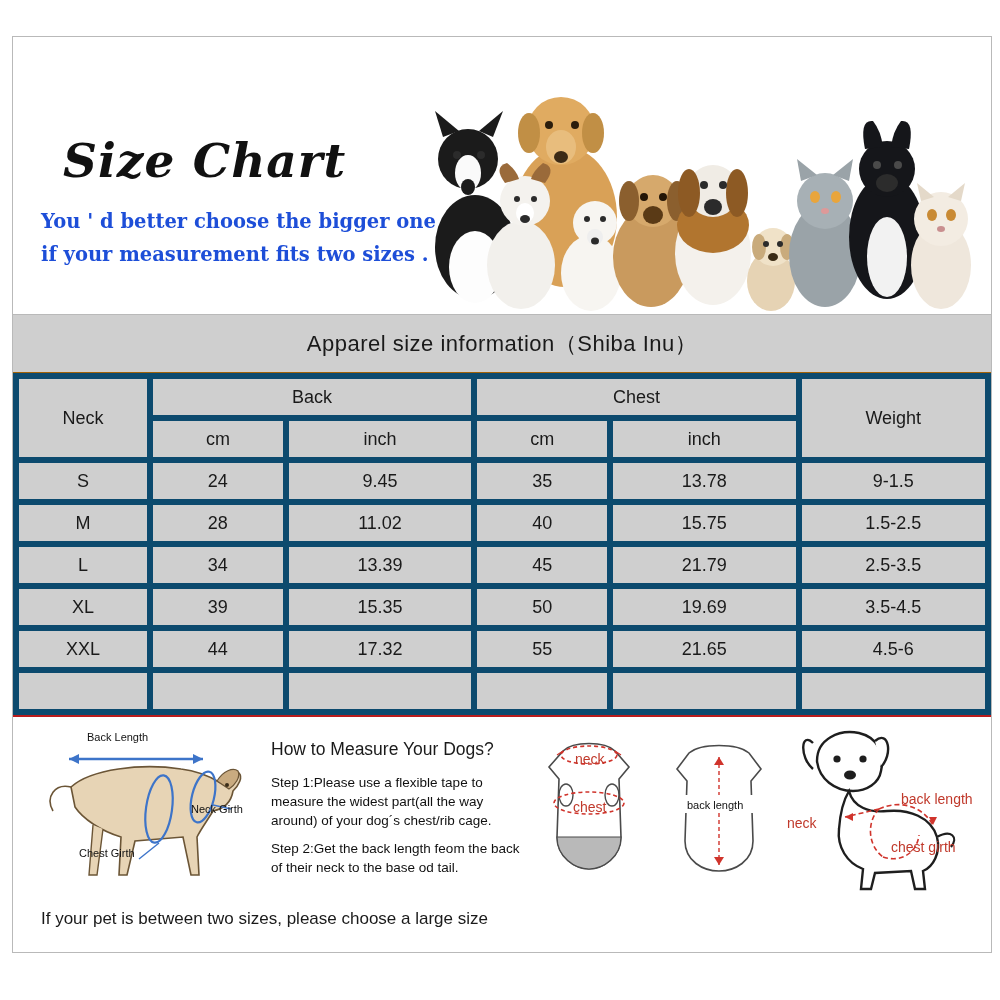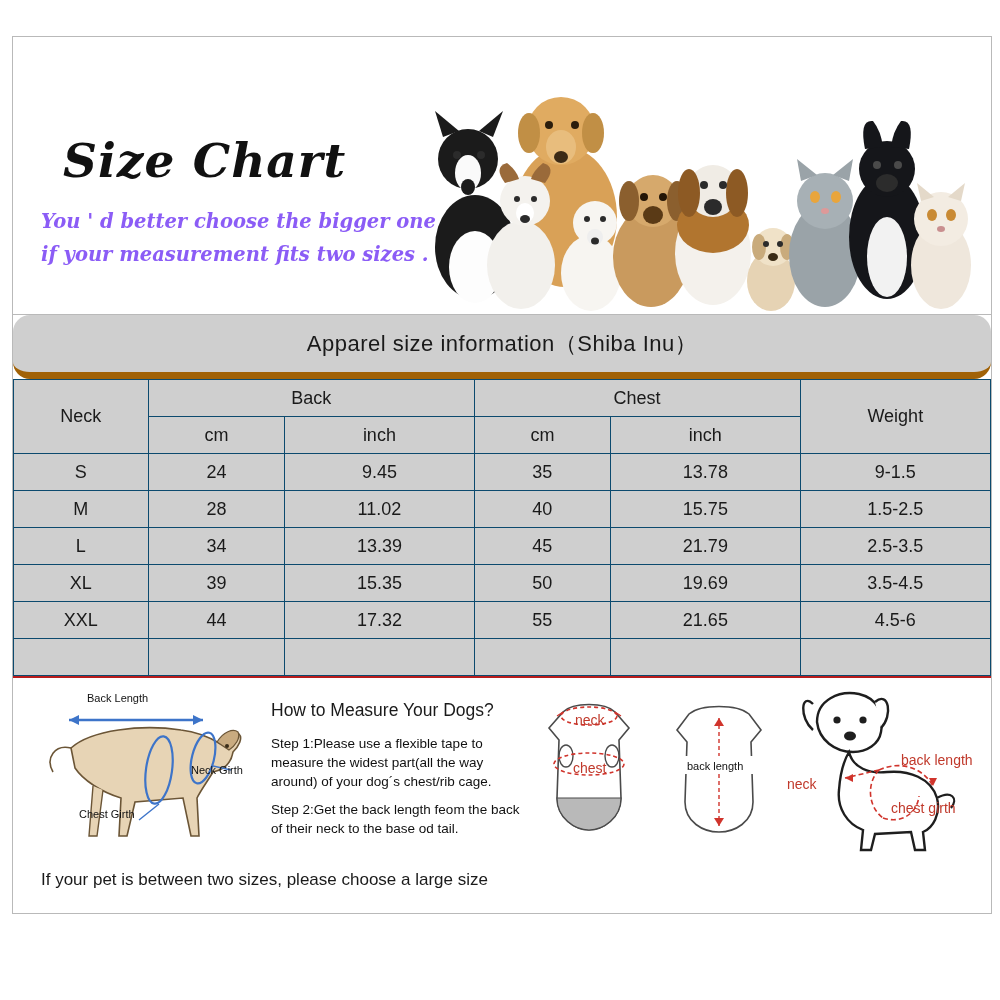--- a/index.html
+++ b/index.html
@@ -48,55 +48,53 @@
     font-size: 47px;
     letter-spacing: 1px;
     color: #111;
   }
   .subtitle {
     position: absolute;
     left: 28px;
     top: 168px;
     font-family: "DejaVu Serif", serif;
     font-weight: bold;
-    font-style: italic;
     font-size: 19.5px;
     line-height: 33px;
-    color: #8b5cf6;
+    color: #1d4ed8;
     white-space: pre-line;
   }
   
   .animals {
     position: absolute;
     left: 400px;
     top: 60px;
     width: 560px;
     height: 215px;
   }
   .animals svg { display:block; }
 
   
   .table-title {
     background: #cfcfcf;
     text-align: center;
     font-size: 22px;
     padding: 14px 0 13px 0;
-    border-bottom: 7px solid #a16207;
+    border-bottom: 1px solid #a16207;
     letter-spacing: 0.5px;
-    border-radius: 17px;
   }
   table.size-table {
     width: 100%;
     border-collapse: collapse;
     background: #cfcfcf;
     font-size: 18px;
     table-layout: fixed;
   }
   table.size-table td, table.size-table th {
-    border: 1px solid #0c4a6e;
+    border: 6px solid #0c4a6e;
     text-align: center;
     font-weight: normal;
     height: 36px;
     padding: 0;
   }
   table.size-table th { font-size: 18px; }
   .col-size   { width: 14.5%; }
   .col-unit   { width: 14.7%; }
   .col-unit2  { width: 20.4%; }
   .col-weight { width: 20.5%; }

